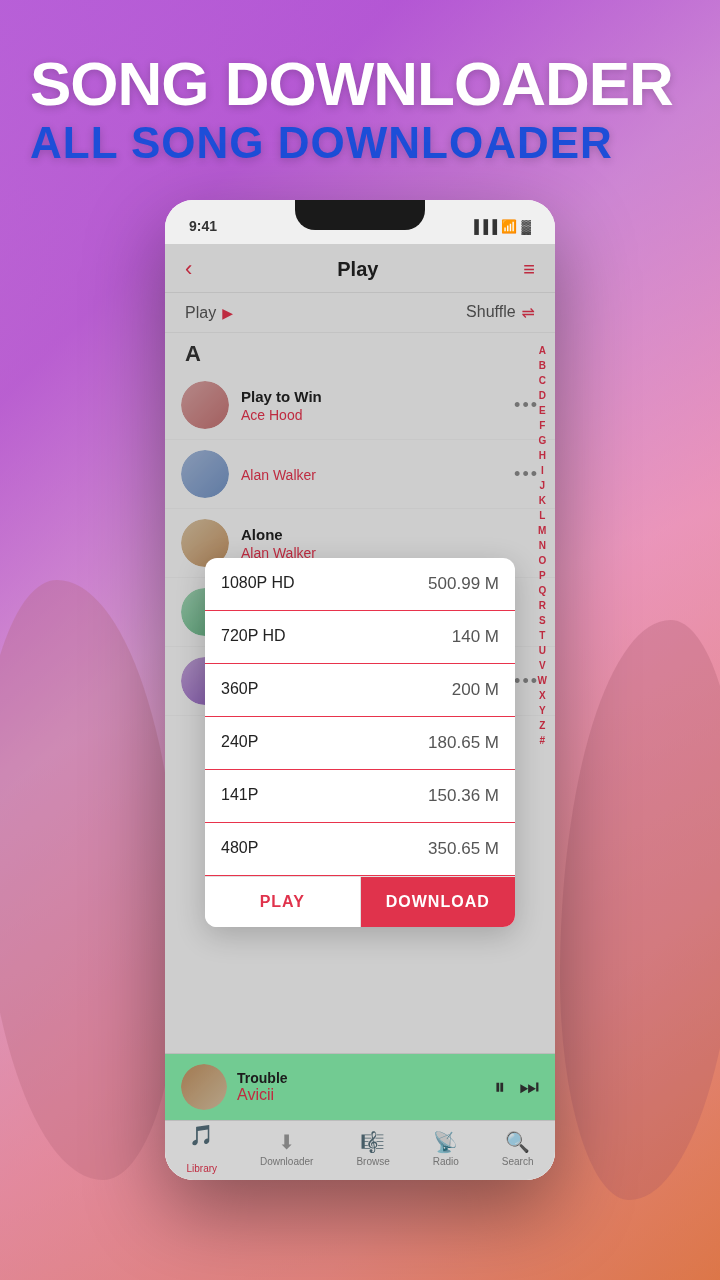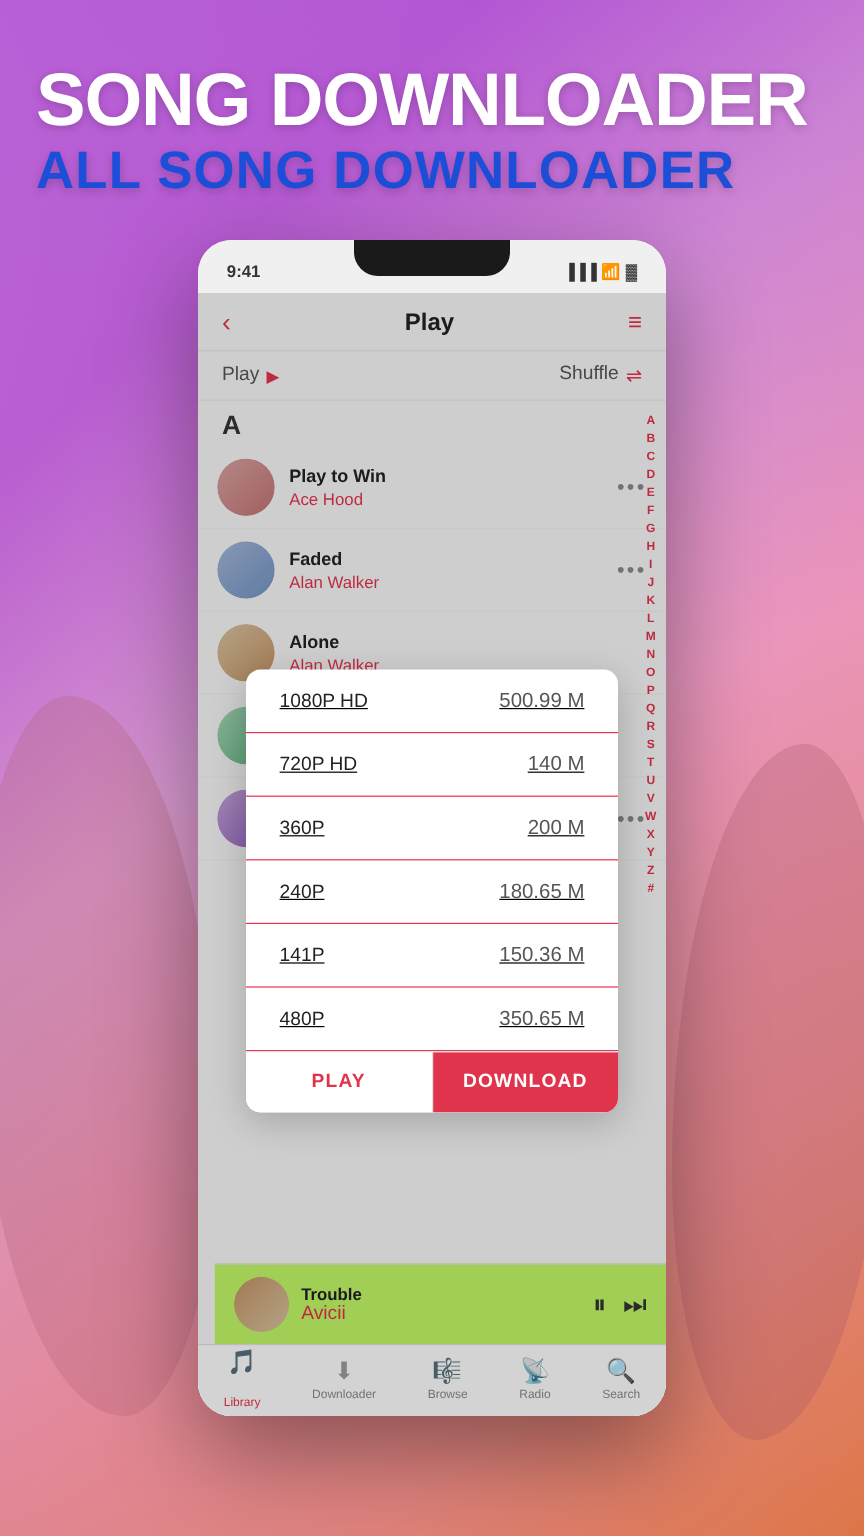--- a/index.html
+++ b/index.html
@@ -262,25 +262,24 @@
     .modal-box {
       width: 310px;
       background: white;
       border-radius: 12px;
       overflow: hidden;
       box-shadow: 0 8px 30px rgba(0,0,0,0.2);
       margin-top: 60px;
     }
     .modal-row {
       display: flex;
-      align-items: flex-end;
+      align-items: flex-start;
       justify-content: space-between;
-      padding: 16px 28px;
+      padding: 16px 16px;
       border-bottom: 1.5px solid #e8334c;
-      text-decoration: underline;
     }
     .modal-row:last-of-type {
       border-bottom: none;
     }
     .modal-quality {
       font-size: 16px;
       font-weight: 500;
       color: #222;
     }
     .modal-size {
@@ -316,27 +315,26 @@
       letter-spacing: 1px;
       cursor: pointer;
     }
 
     
     .now-playing-bar {
       position: absolute;
       bottom: 60px;
       left: 0;
       right: 0;
-      background: #bef264;
+      background: #86efac;
       display: flex;
       align-items: center;
       padding: 10px 16px;
       border-top: 1px solid #ddd;
       gap: 10px;
-      margin-left: 14px;
     }
     .np-avatar {
       width: 46px;
       height: 46px;
       border-radius: 50%;
       overflow: hidden;
       flex-shrink: 0;
     }
     .np-info {
       flex: 1;
@@ -483,21 +481,20 @@
           <div class="song-artist">Ace Hood</div>
         </div>
         <span class="song-more">•••</span>
       </div>
 
       <div class="song-item">
         <div class="song-avatar">
           <div class="song-avatar-inner av2"></div>
         </div>
         <div class="song-info">
-          <div class="song-title">Faded</div>
           <div class="song-artist">Alan Walker</div>
         </div>
         <span class="song-more">•••</span>
       </div>
 
       <div class="song-item">
         <div class="song-avatar">
           <div class="song-avatar-inner av3"></div>
         </div>
         <div class="song-info">

